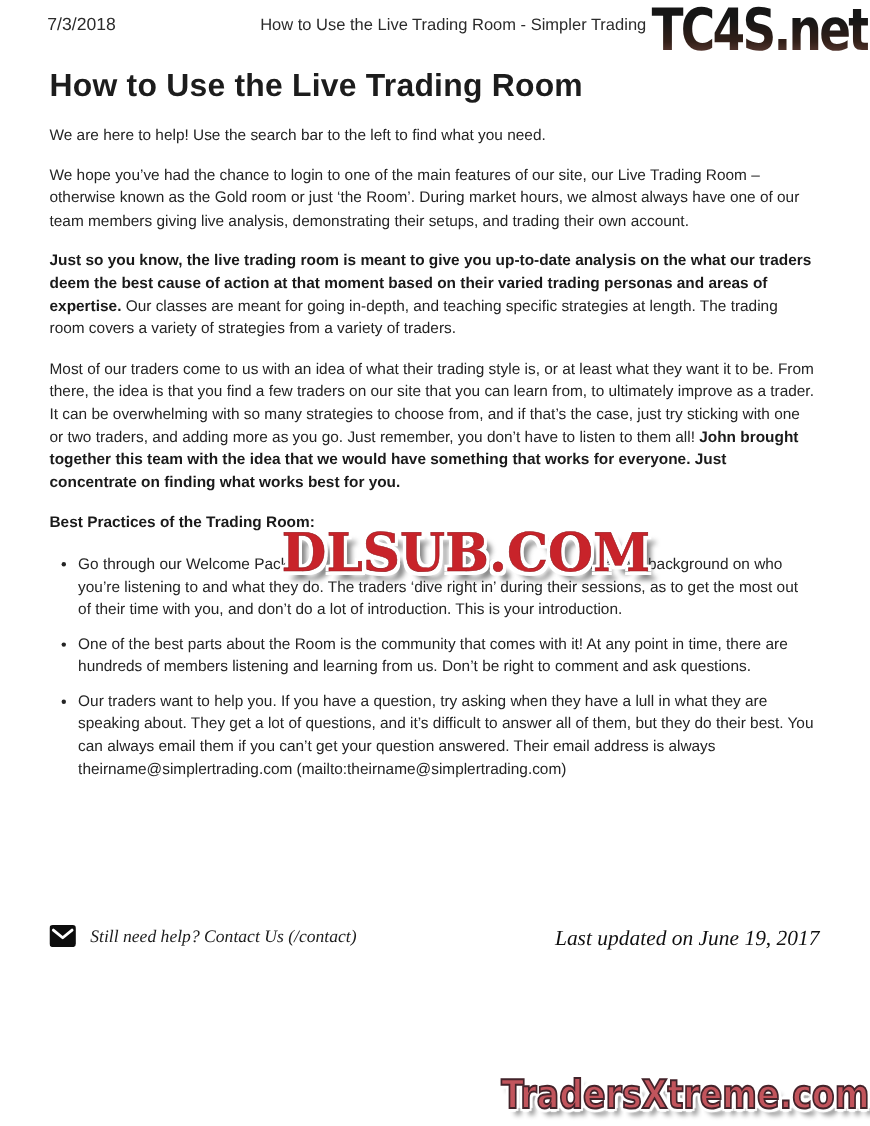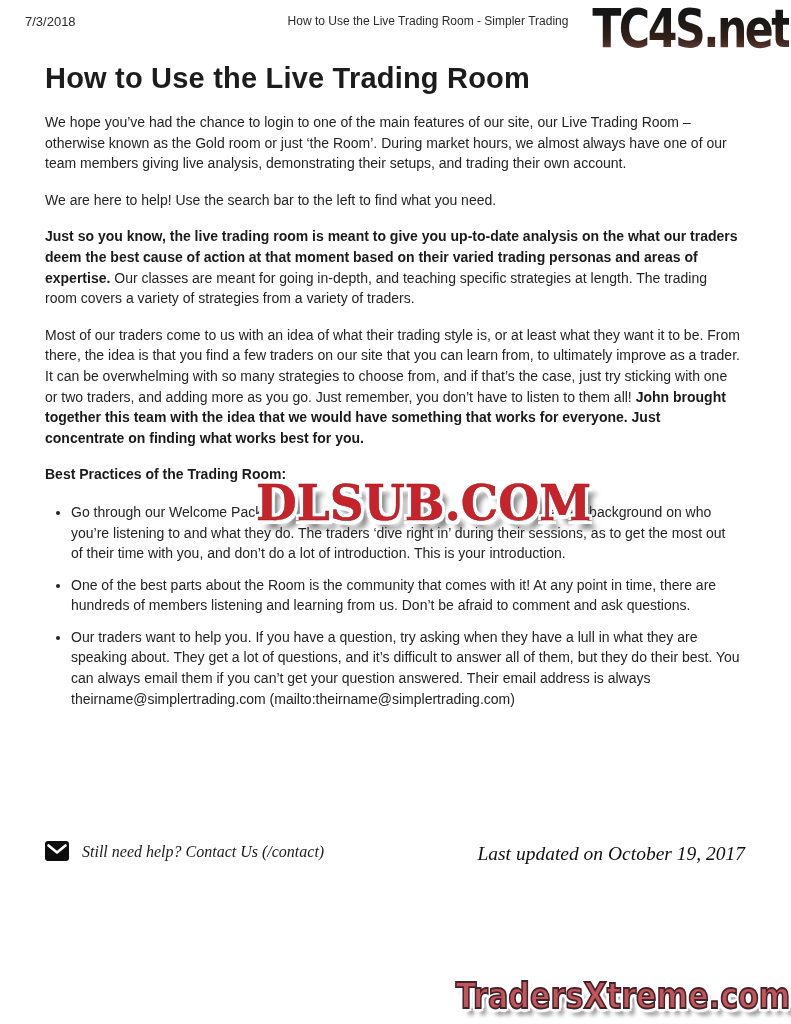--- a/index.html
+++ b/index.html
@@ -9,27 +9,27 @@
     background: #ffffff;
     font-family: "Liberation Sans", sans-serif;
     position: relative;
     overflow: hidden;
     color: #232323;
   }
   .sheet { position: absolute; inset: 0; }
 
   
   .print-date {
-    position: absolute; top: 14px; left: 25px;
-    font-size: 13px; color: #2b2b2b;
+    position: absolute; top: 14px; left: 43px;
+    font-size: 16px; color: #2b2b2b;
   }
   .print-title {
-    position: absolute; top: 14px; left: 428px;
+    position: absolute; top: 14px; left: 412px;
     transform: translateX(-50%);
-    font-size: 12px; color: #2b2b2b; white-space: nowrap;
+    font-size: 15px; color: #2b2b2b; white-space: nowrap;
   }
 
   
   .wm-tc4s {
     position: absolute; top: 2px; right: 2px;
     font-family: "DejaVu Sans", sans-serif;
     font-weight: bold; font-size: 52px; line-height: 1;
     letter-spacing: -3px;
     background: linear-gradient(180deg, #161616 30%, #332019 68%, #714a42 100%);
     -webkit-background-clip: text; background-clip: text;
@@ -112,48 +112,48 @@
 
 <div class="sheet">
 
   <span class="print-date">7/3/2018</span>
   <span class="print-title">How to Use the Live Trading Room - Simpler Trading</span>
   <div class="wm-tc4s">TC4S.net</div>
 
   <div class="article">
     <h1 class="article-title">How to Use the Live Trading Room</h1>
 
+    <p>We are here to help! Use the search bar to the left to find what you need.</p>
+
     <p>We hope you’ve had the chance to login to one of the main features of our site, our Live Trading Room – otherwise known as the Gold room or just ‘the Room’. During market hours, we almost always have one of our team members giving live analysis, demonstrating their setups, and trading their own account.</p>
-
-    <p>We are here to help! Use the search bar to the left to find what you need.</p>
 
     <p><span class="b">Just so you know, the live trading room is meant to give you up-to-date analysis on the what our traders deem the best cause of action at that moment based on their varied trading personas and areas of expertise.</span><span> Our classes are meant for going in-depth, and teaching specific strategies at length. The trading room covers a variety of strategies from a variety of traders.</span></p>
 
     <p><span>Most of our traders come to us with an idea of what their trading style is, or at least what they want it to be. From there, the idea is that you find a few traders on our site that you can learn from, to ultimately improve as a trader. It can be overwhelming with so many strategies to choose from, and if that’s the case, just try sticking with one or two traders, and adding more as you go. Just remember, you don’t have to listen to them all! </span><span class="b">John brought together this team with the idea that we would have something that works for everyone. Just concentrate on finding what works best for you.</span></p>
 
     <h3 class="bp-heading">Best Practices of the Trading Room:</h3>
 
     <ul class="bp-list">
       <li><span>Go through our Welcome Pack</span><span class="wm-gap"></span><span>u’ll have a background on who you’re listening to and what they do. The traders ‘dive right in’ during their sessions, as to get the most out of their time with you, and don’t do a lot of introduction. This is your introduction.</span></li>
-      <li>One of the best parts about the Room is the community that comes with it! At any point in time, there are hundreds of members listening and learning from us. Don’t be afraid to comment and ask questions.</li>
+      <li>One of the best parts about the Room is the community that comes with it! At any point in time, there are hundreds of members listening and learning from us. Don’t be right to comment and ask questions.</li>
       <li><span>Our traders want to help you. If you have a question, try asking when they have a lull in what they are speaking about. They get a lot of questions, and it’s difficult to answer all of them, but they do their best. You can always email them if you can’t get your question answered. Their email address is always </span><span>theirname@simplertrading.com (mailto:theirname@simplertrading.com)</span></li>
     </ul>
 
   </div>
 
   <div class="wm-dlsub">DLSUB.COM</div>
 
   <div class="footer-row">
     <div class="contact-link">
       <span class="envelope-icon">
         <svg width="24" height="20" viewBox="0 0 24 20" aria-hidden="true">
           <rect x="0" y="0" width="24" height="20" rx="3" fill="#0d0d0d"></rect>
           <path d="M3.5 4.5 L12 11.5 L20.5 4.5" stroke="#ffffff" stroke-width="2.6" fill="none" stroke-linecap="round" stroke-linejoin="round"></path>
         </svg>
       </span>
       <span>Still need help? Contact Us (/contact)</span>
     </div>
-    <span class="last-updated">Last updated on October 19, 2017</span>
+    <span class="last-updated">Last updated on June 19, 2017</span>
   </div>
 
   <div class="wm-tx">TradersXtreme.com</div>
 
 </div>
 
 </body></html>

